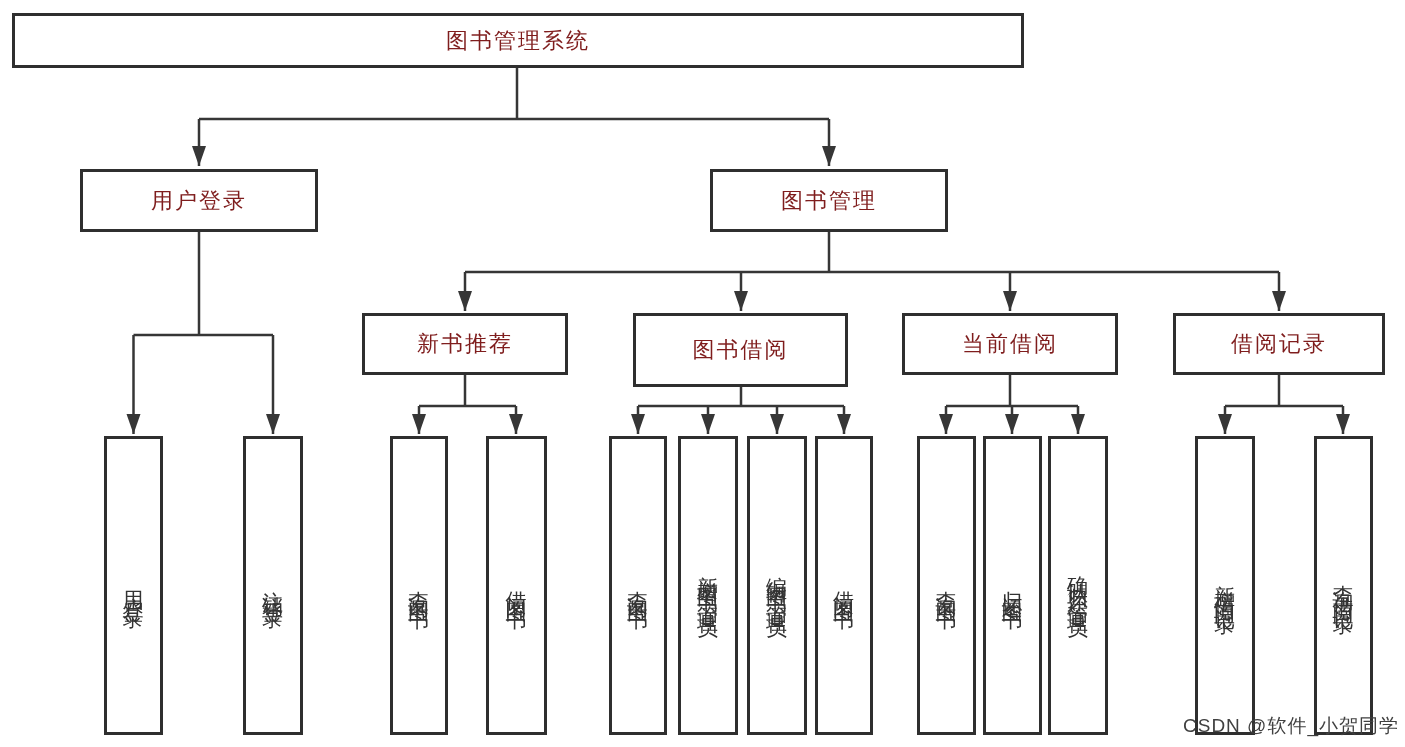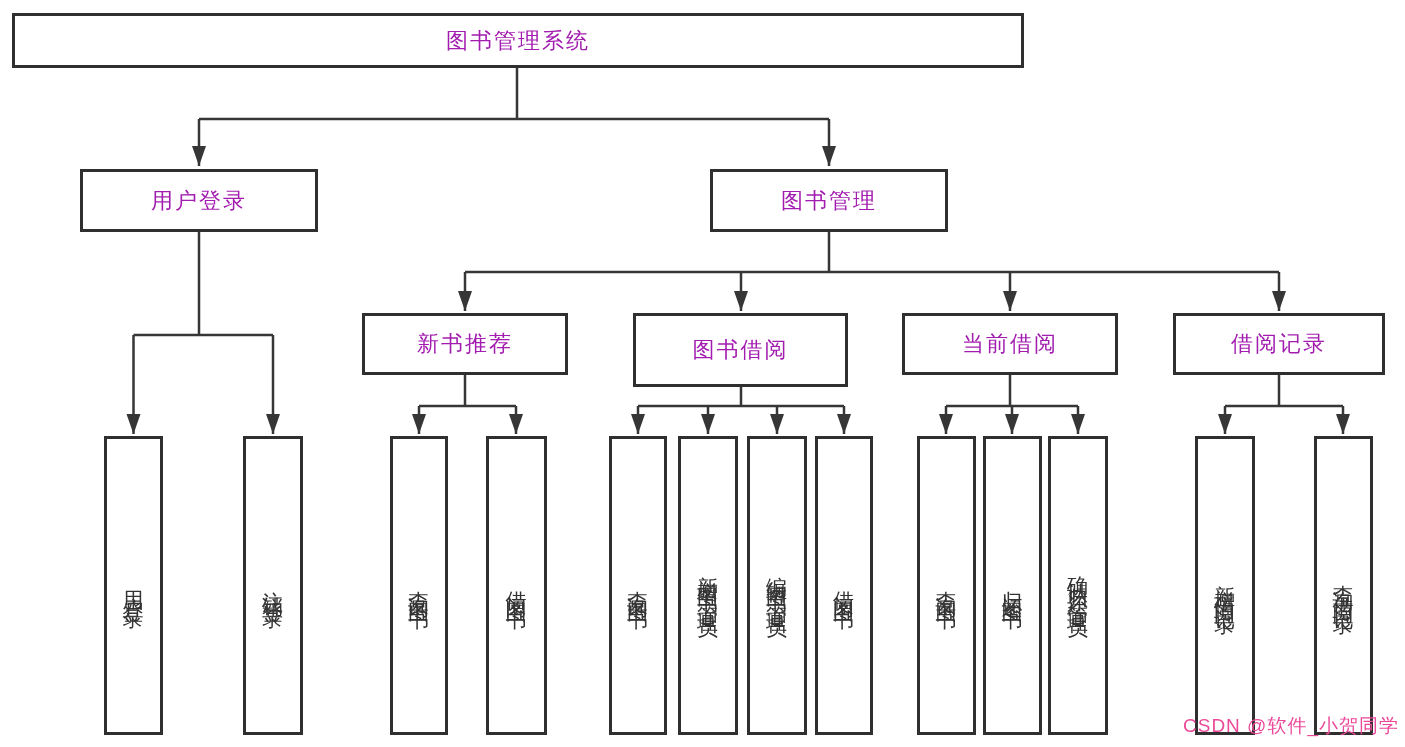--- a/index.html
+++ b/index.html
@@ -25,21 +25,21 @@
     background:#ffffff;
     border:3px solid #2f2f2f;
     box-sizing:border-box;
     display:flex;
     align-items:center;
     justify-content:center;
     color:#333333;
   }
   .hlabel{
     font-size:22px;
-    color:#a21caf;
+    color:#7f1d1d;
     letter-spacing:2px;
     white-space:nowrap;
   }
   .leaf{
     top:436px;
     height:299px;
   }
   .vtext{
     writing-mode:vertical-rl;
     text-orientation:mixed;
@@ -47,21 +47,21 @@
     line-height:1;
     letter-spacing:6px;
     color:#333333;
     white-space:nowrap;
   }
   .watermark{
     position:absolute;
     left:1183px;
     top:713px;
     font-size:19px;
-    color:#ec4899;
+    color:#404040;
     letter-spacing:1px;
     white-space:nowrap;
     z-index:10;
   }
 </style>
 </head>
 <body>
 
 <div class="canvas">
 

